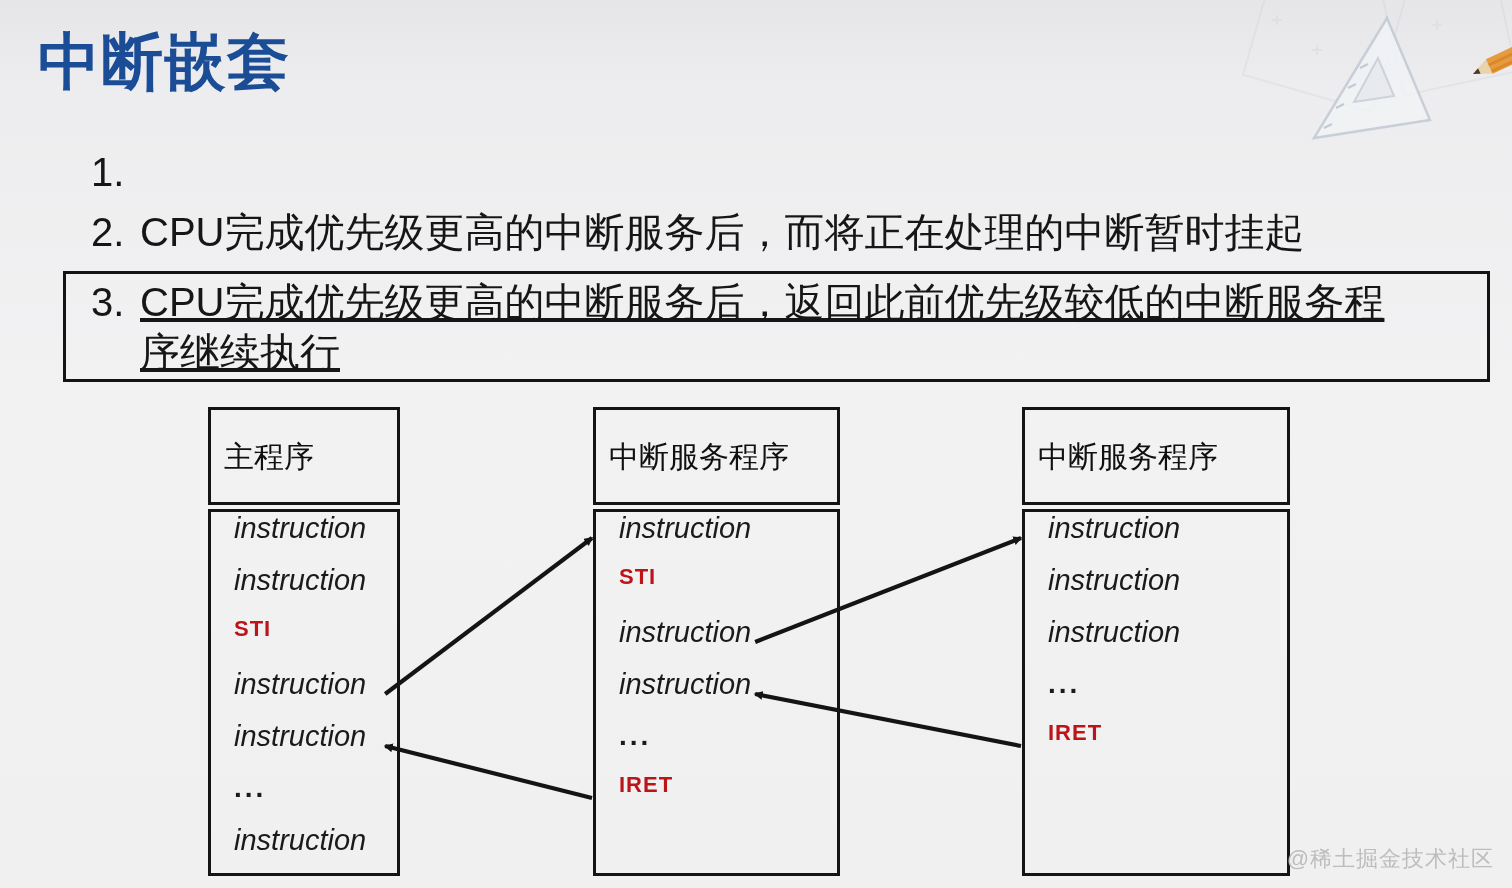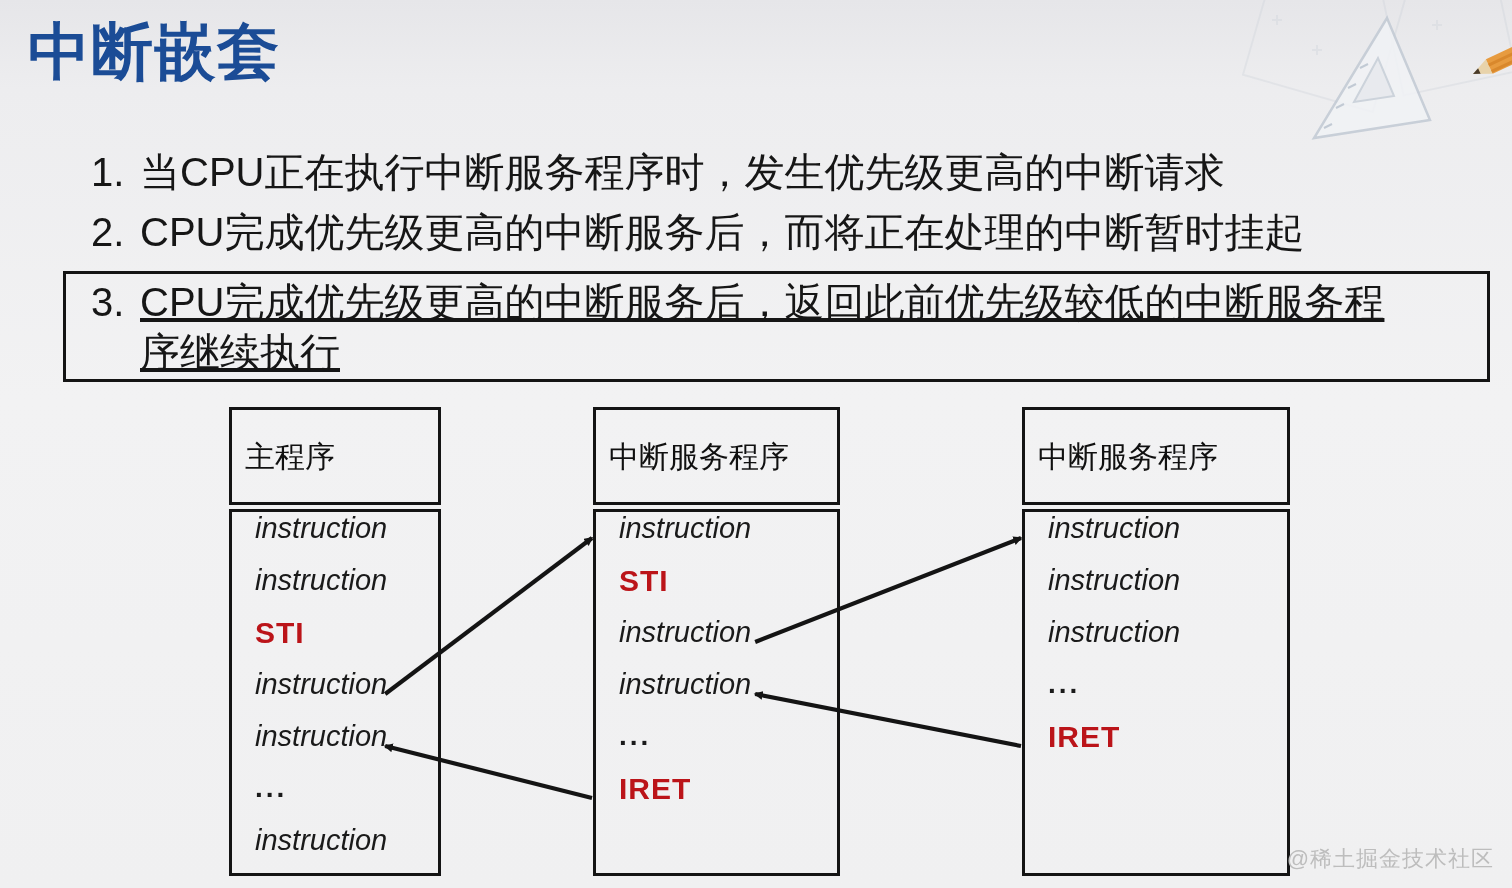--- a/index.html
+++ b/index.html
@@ -2,50 +2,50 @@
 <html><head>
 <meta charset="utf-8">
 <style>
   html,body{margin:0;padding:0;}
   body{width:1512px;height:888px;overflow:hidden;
        font-family:"Liberation Sans",sans-serif;}
   .slide{position:relative;width:1512px;height:888px;overflow:hidden;
          background:linear-gradient(180deg,#e6e6e9 0%,#ededef 10%,#f2f2f3 45%,#f0f0f1 100%);}
 
   
-  .title{position:absolute;left:24px;top:6px;margin:4px;
+  .title{position:absolute;left:24px;top:6px;margin:14px;
          font-size:62px;font-weight:bold;color:#1b4c96;letter-spacing:1px;}
 
   
   .corner-art{position:absolute;top:0;right:0;width:270px;height:175px;}
 
   
   .list{position:absolute;left:63px;top:142px;width:1428px;
         font-size:40px;color:#161616;}
   .list-item{position:relative;padding-left:77px;line-height:60px;min-height:60px;}
   .list-item .num{position:absolute;left:28px;top:0;}
   .list-item.boxed{box-sizing:border-box;width:1427px;margin-top:9px;
         border:3px solid #141414;line-height:50px;padding:3px 8px 2px 74px;}
   .list-item.boxed .num{left:25px;top:3px;line-height:50px;}
   .list-item.boxed .txt{display:inline-block;max-width:1272px;vertical-align:top;text-decoration:underline;}
 
   
   .diagram{position:absolute;inset:0;}
   .col{position:absolute;top:407px;}
-  .col-0{left:229px;width:212px;}
+  .col-0{left:208px;width:192px;}
   .col-1{left:593px;width:247px;}
   .col-2{left:1022px;width:268px;}
   .col .hdr{box-sizing:border-box;height:98px;border:3px solid #141414;
         display:flex;flex-direction:column;justify-content:center;
         padding-left:13px;font-size:30px;line-height:37px;color:#101010;}
   .col .body{box-sizing:border-box;height:367px;border:3px solid #141414;margin-top:4px;}
   .row{height:52px;display:flex;align-items:flex-start;padding-left:23px;}
   .row .t{font-size:29px;color:#1a1a1a;white-space:nowrap;}
   .row.instr .t{font-style:italic;}
-  .row.keyword .t{font-weight:bold;font-size:30px;letter-spacing:1px;color:#bb1419;}
+  .row.keyword .t{font-weight:bold;font-size:22px;letter-spacing:1px;color:#bb1419;}
   .row.dots .t{font-weight:bold;font-size:28px;letter-spacing:3px;}
 
   
   .arrows{position:absolute;inset:0;width:1512px;height:888px;pointer-events:none;}
 
   
   .watermark{position:absolute;right:18px;bottom:14px;
         font-size:22px;color:#bdbdbd;letter-spacing:1px;}
 </style>
 </head>
@@ -71,21 +71,20 @@
       <rect x="18" y="-3" width="62" height="3" fill="#d9882c"></rect>
       <rect x="18" y="4" width="62" height="3" fill="#d9882c"></rect>
     </g>
   </svg>
 
   <h1 class="title" style="color: rgb(27, 76, 150);">中断嵌套</h1>
 
   <div class="list" id="list">
       <div class="list-item">
     <span class="num">1.</span>
-    <span class="txt">当CPU正在执行中断服务程序时，发生优先级更高的中断请求</span>
   </div>
       <div class="list-item">
     <span class="num">2.</span>
     <span class="txt">CPU完成优先级更高的中断服务后，而将正在处理的中断暂时挂起</span>
   </div>
       <div class="list-item boxed">
     <span class="num">3.</span>
     <span class="txt">CPU完成优先级更高的中断服务后，返回此前优先级较低的中断服务程序继续执行</span>
   </div>
     </div>

